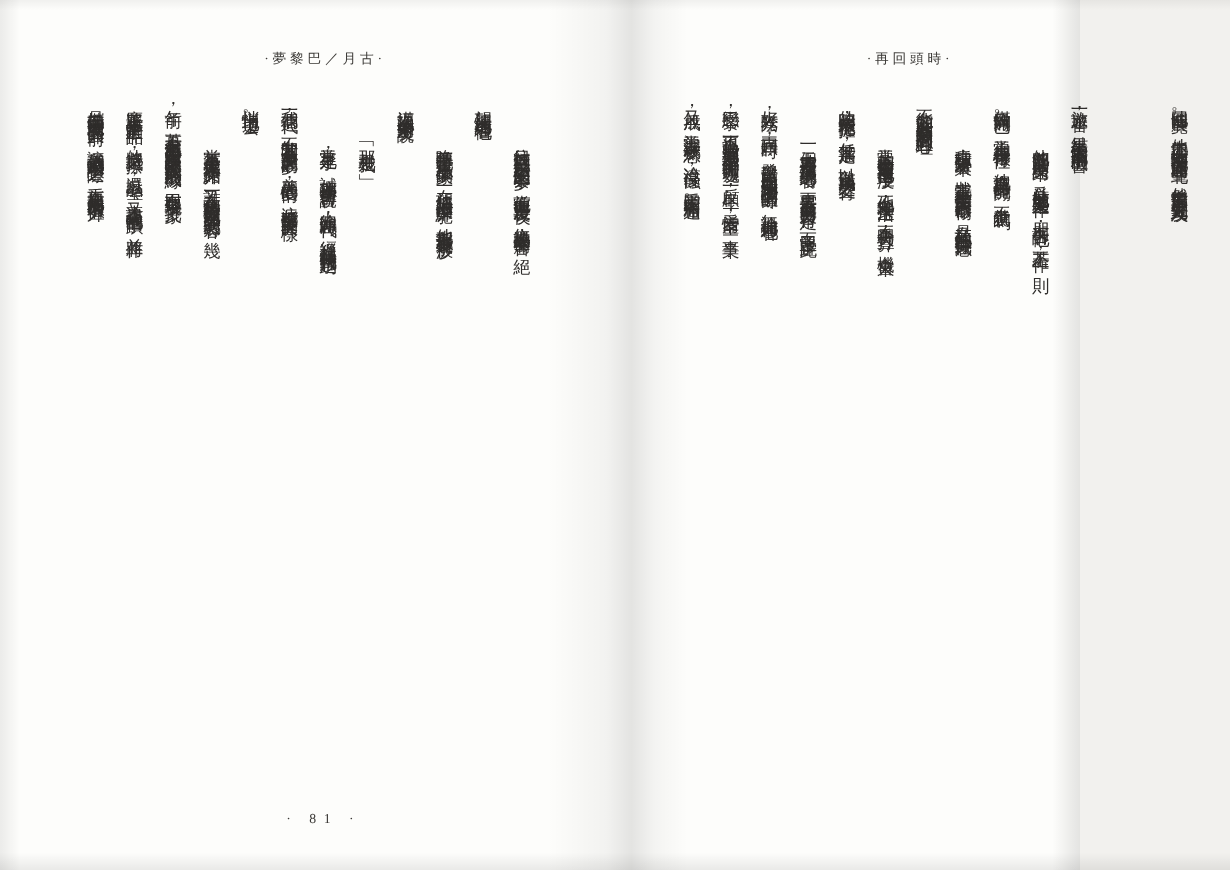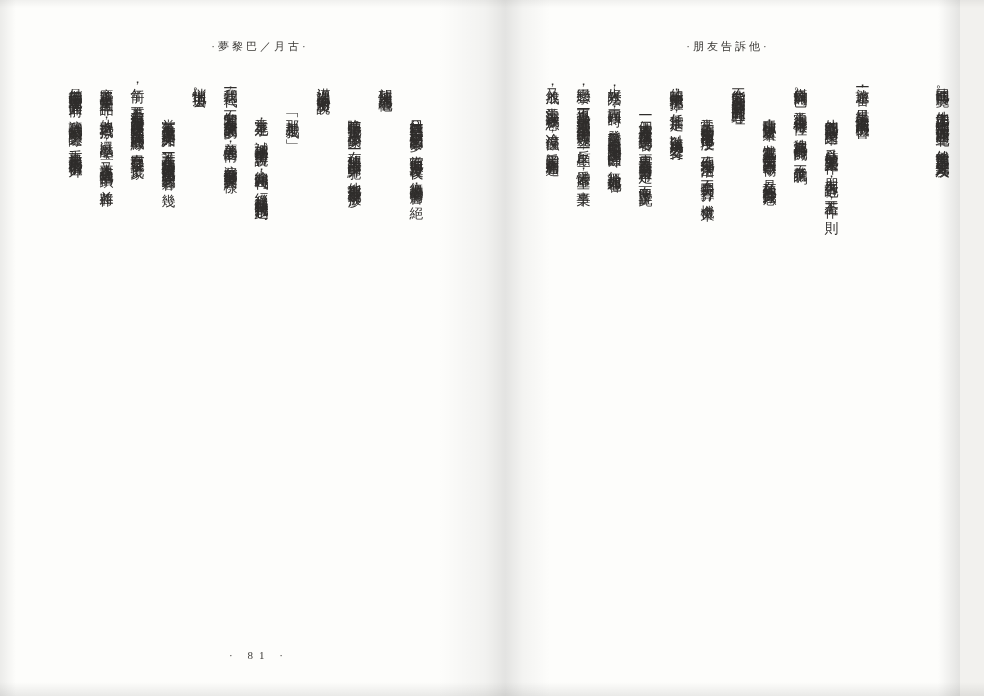--- a/index.html
+++ b/index.html
@@ -5,21 +5,21 @@
   html, body {
     margin: 0;
     padding: 0;
     width: 984px;
     height: 696px;
     overflow: hidden;
     background: #f2f1ee;
   }
   .spread {
     position: relative;
-    width: 960px;
+    width: 864px;
     height: 696px;
     background: #fdfdfb;
     font-family: "Liberation Serif", "DejaVu Serif", serif;
     color: #2f2d2b;
   }
   
   .gutter-shadow {
     position: absolute;
     left: 438px; top: 0;
     width: 112px; height: 696px;
@@ -122,21 +122,21 @@
       <div class="col i2">當年若不是席德進撰文介紹，誰又在意一個終身潦倒困死在巴黎的異鄉客。幾</div>
       <div class="col">年前，若不是有個來自臺灣叫陳炎鋒的年輕人於偶然的機緣，在巴黎發現了一批蒙</div>
       <div class="col">塵將近三十年的常玉作品，他將之拭擦，還以晶瑩，又專訪查尋他的事蹟，並將作</div>
       <div class="col">品攜帶回來展現在國人面前，讓我們於感喟讚譽之際，重新肯定他的藝術價值外，</div>
     </div>
 
     <div class="page-number">· 81 ·</div>
   </div>
 
   <div>
-    <div class="running-head right">·朋友告訴他·</div>
+    <div class="running-head right">·再回頭時·</div>
 
     <div class="text-block right">
       <div class="col gap-after">他回國展覽。他先交了四十幅油畫托大使館運回臺北，然後拿那四百美金先到埃及</div>
       <div class="col">旅遊一番，結果失去了返抵國門的機會。</div>
       <div class="col i2">他曾問及法國朋友達昂，爲什麼他的夫人要工作？朋友告訴他，若不工作，則</div>
       <div class="col">僅夠餬口而已。常玉卻覺得很奇怪，他認爲只要能餬口，不就夠了嗎？</div>
       <div class="col i2">由種種跡象看來，戕害常玉藝術生命最大的致命傷，是在於他的缺少責任感、</div>
       <div class="col">不能節制及今朝有酒今朝醉的苟且心理。</div>
       <div class="col i2">常玉的藝術生命是被他自己埋沒了；他不知安排生活，不爲明天打算，機會來</div>
       <div class="col">的時候未能把握，任其溜走，以致與成功失之交臂。</div>

